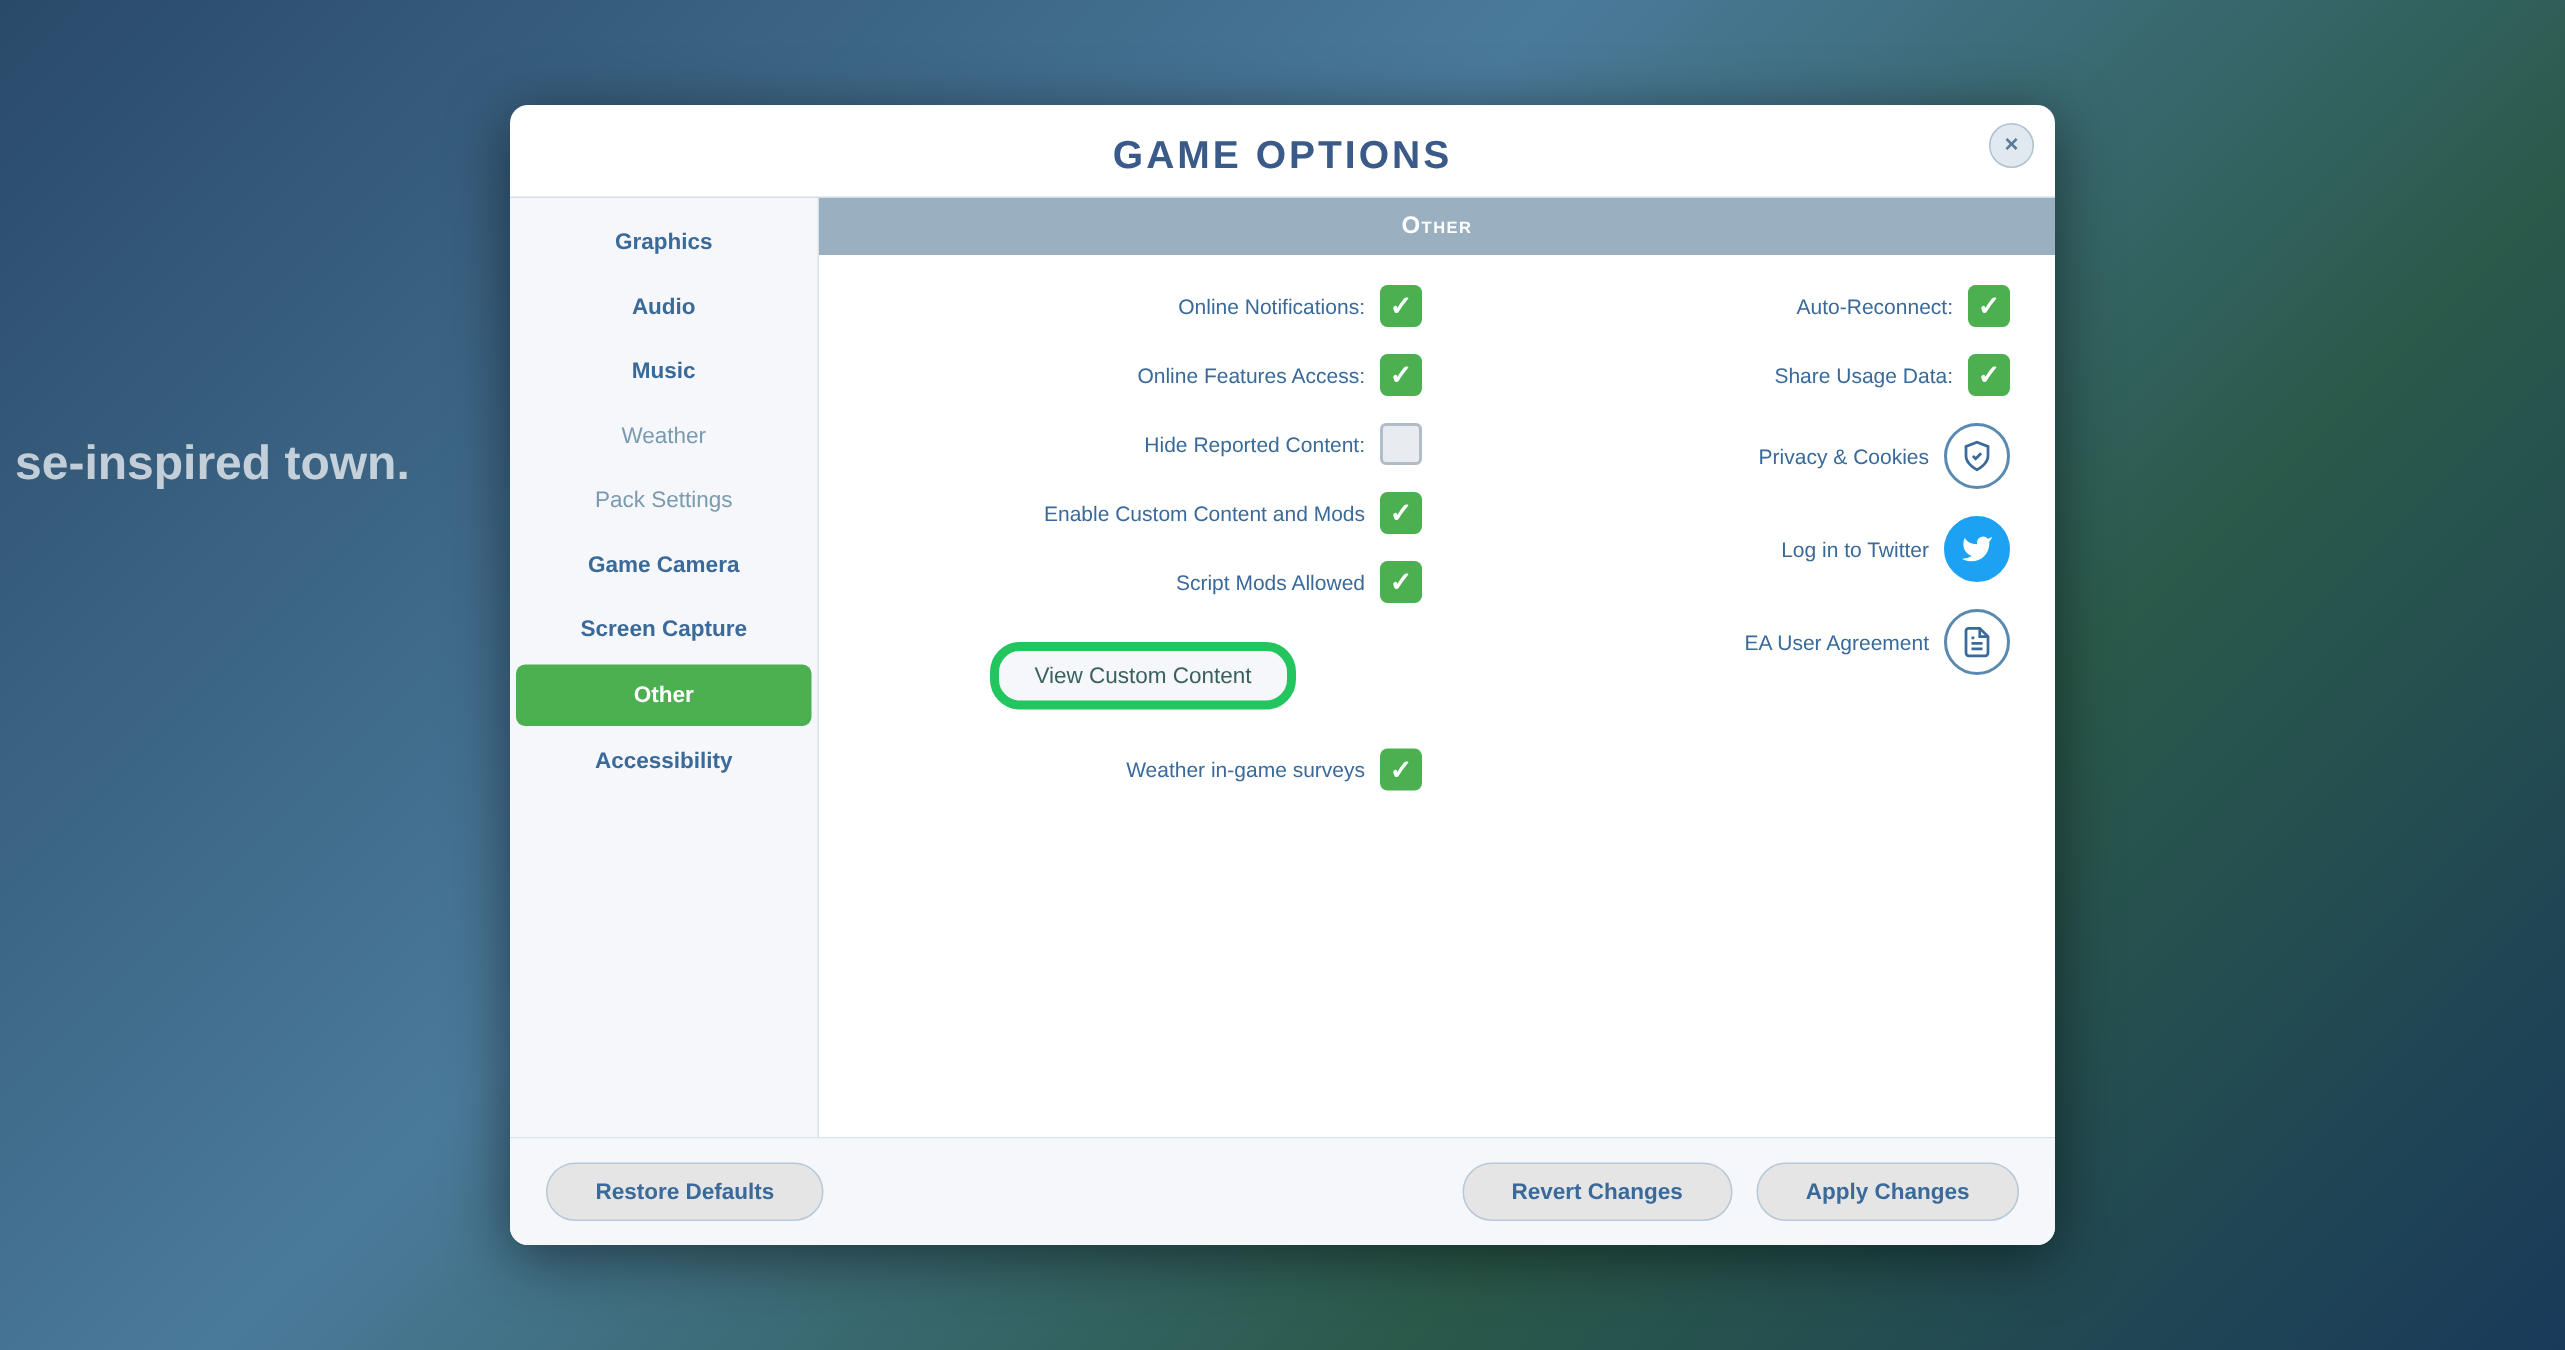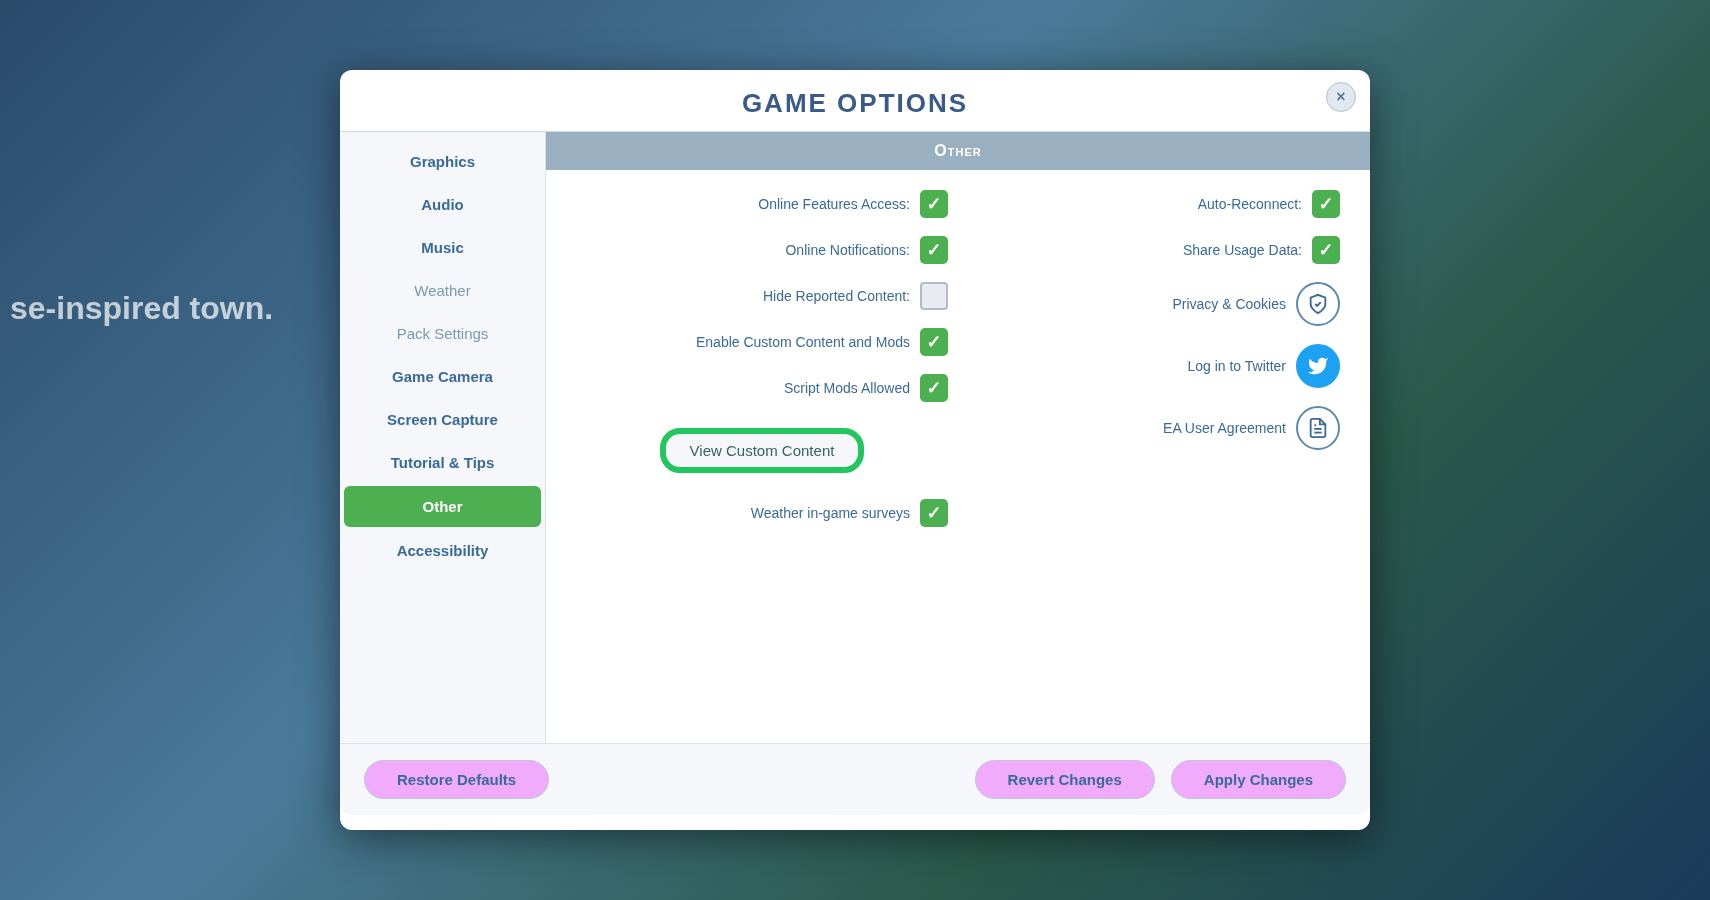--- a/index.html
+++ b/index.html
@@ -43,21 +43,21 @@
 
     .modal {
       background: #fff;
       border-radius: 12px;
       width: 1030px;
       min-height: 760px;
       box-shadow: 0 8px 40px rgba(0,0,0,0.5);
       position: relative;
       display: flex;
       flex-direction: column;
-      padding-bottom: 15px;
+      padding-bottom: 0;
     }
 
     
     .modal-title-bar {
       text-align: center;
       padding: 18px 20px 12px;
       position: relative;
     }
 
     .modal-title {
@@ -266,21 +266,21 @@
       display: flex;
       justify-content: space-between;
       align-items: center;
       padding: 16px 24px;
       border-top: 1px solid #d8e4ec;
       background: #f5f7fa;
       border-radius: 0 0 12px 12px;
     }
 
     .footer-btn {
-      background: #f0abfc;
+      background: #e5e5e5;
       border: 1.5px solid #b8c8d8;
       border-radius: 20px;
       padding: 10px 32px;
       font-size: 15px;
       font-weight: 600;
       color: #3a6a9a;
       cursor: pointer;
     }
 
     .footer-right {
@@ -305,39 +305,38 @@
     <div class="modal-body">
 
       <div class="sidebar">
         <div class="sidebar-item">Graphics</div>
         <div class="sidebar-item">Audio</div>
         <div class="sidebar-item">Music</div>
         <div class="sidebar-item inactive">Weather</div>
         <div class="sidebar-item inactive">Pack Settings</div>
         <div class="sidebar-item">Game Camera</div>
         <div class="sidebar-item">Screen Capture</div>
-        <div class="sidebar-item">Tutorial &amp; Tips</div>
         <div class="sidebar-item active">Other</div>
         <div class="sidebar-item">Accessibility</div>
       </div>
 
       <div class="content-panel">
         <div class="content-header">Other</div>
 
         <div class="content-body">
 
           <div class="col-left">
 
             <div class="option-row">
+              <span class="option-label">Online Notifications:</span>
+              <div class="checkbox-green"></div>
+            </div>
+
+            <div class="option-row">
               <span class="option-label">Online Features Access:</span>
-              <div class="checkbox-green"></div>
-            </div>
-
-            <div class="option-row">
-              <span class="option-label">Online Notifications:</span>
               <div class="checkbox-green"></div>
             </div>
 
             <div class="option-row">
               <span class="option-label">Hide Reported Content:</span>
               <div class="checkbox-empty"></div>
             </div>
 
             <div class="option-row">
               <span class="option-label">Enable Custom Content and Mods</span>

